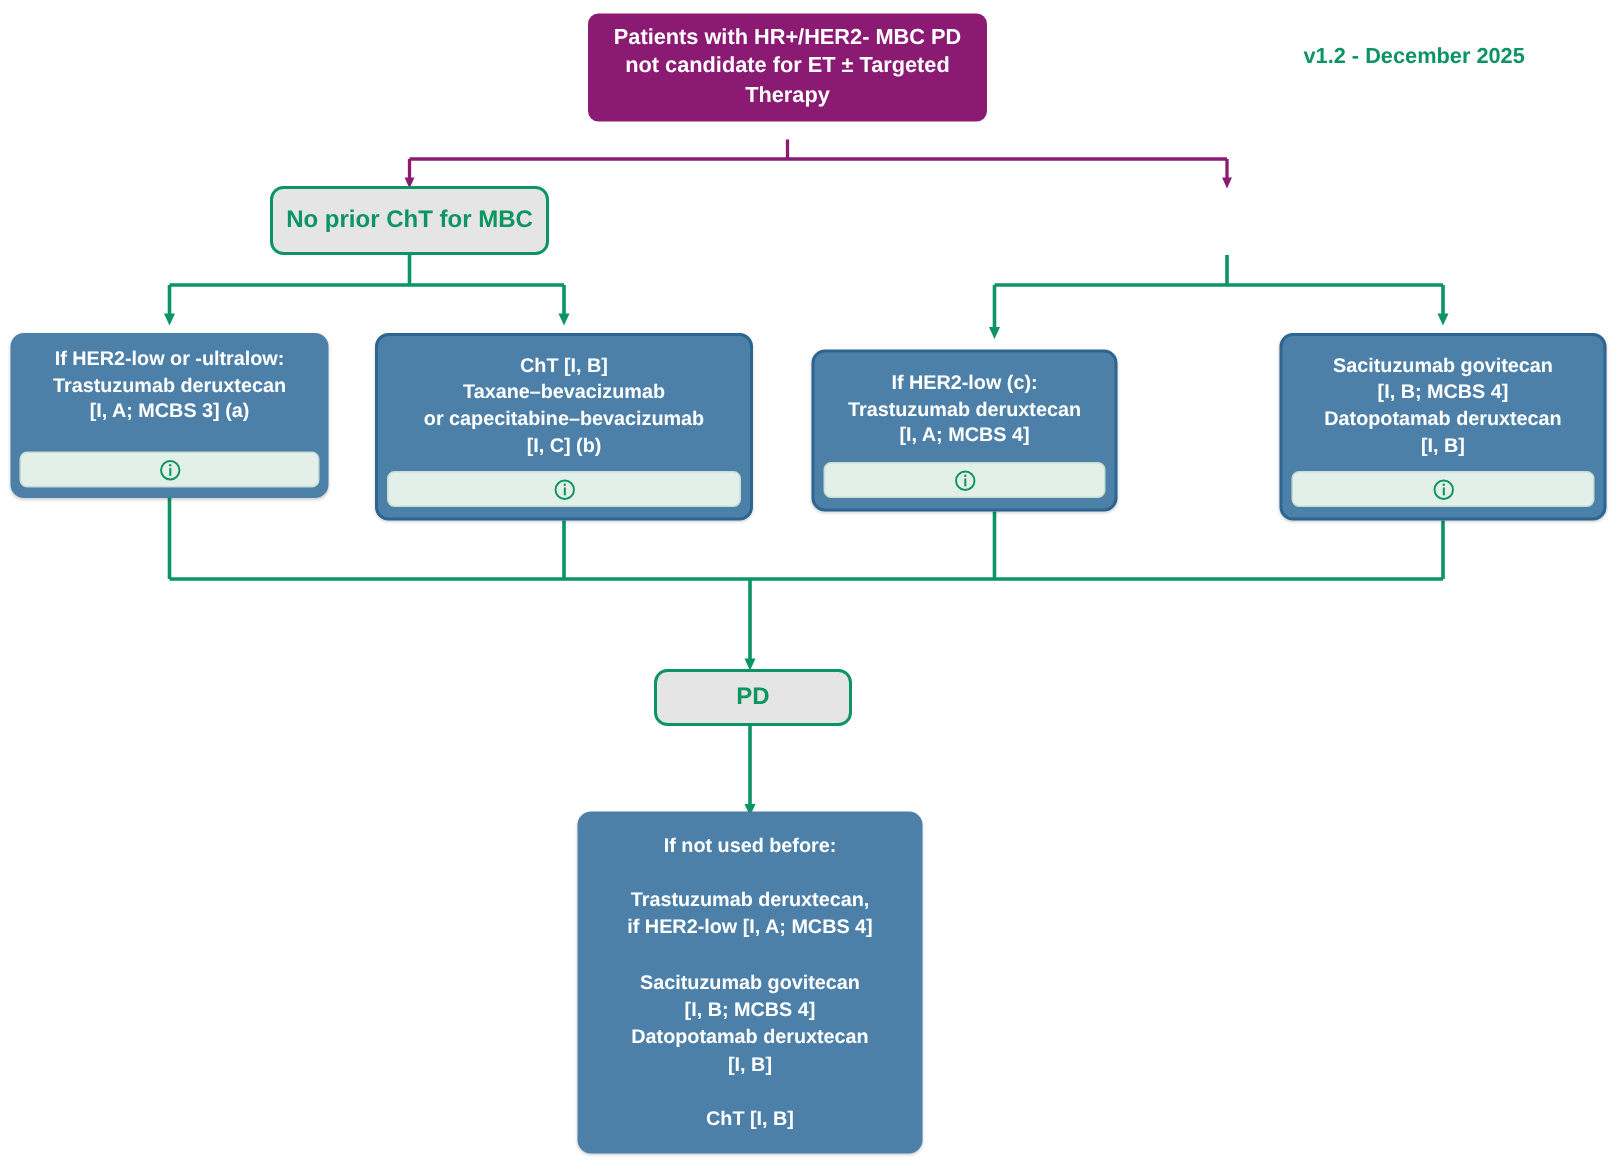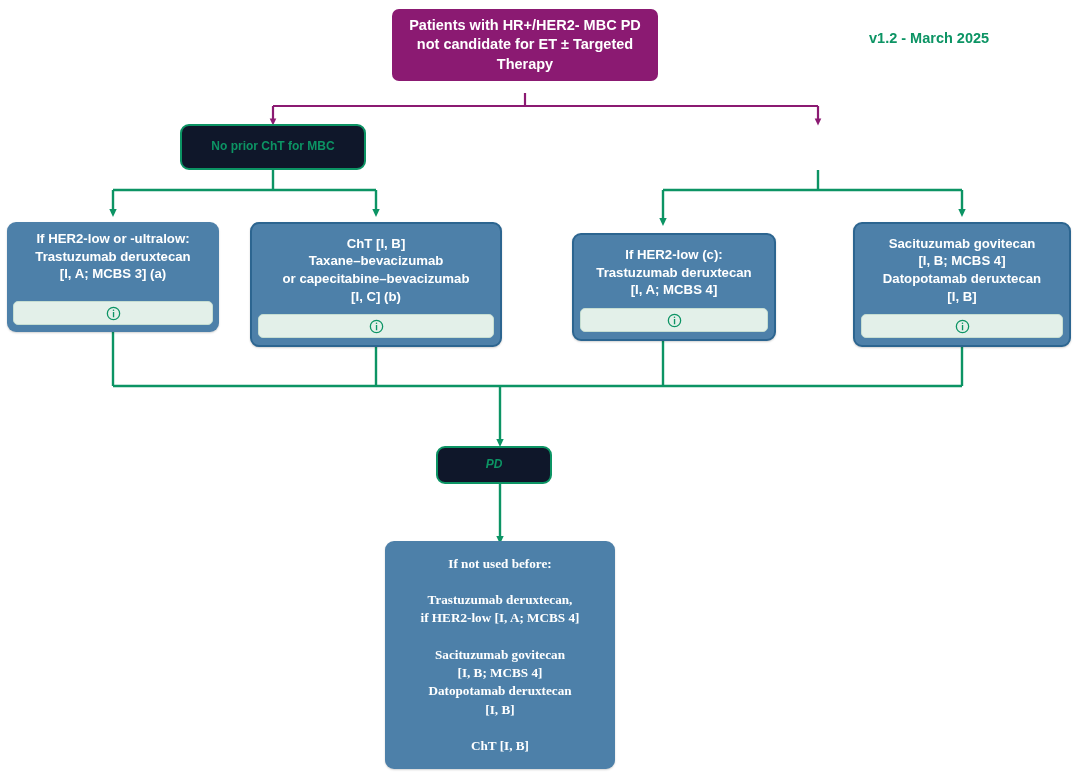--- a/index.html
+++ b/index.html
@@ -43,25 +43,25 @@
     background: #8B1A72;
     color: #ffffff;
     border-radius: 7px;
     font-size: 14.5px;
     line-height: 1.32;
     padding: 6px 10px;
   }
 
   
   .node-decision {
-    background: #0f172a;
+    background: #e5e5e5;
     color: #0C9464;
     border: 2.6px solid #0C9464;
     border-radius: 9px;
-    font-size: 12px;
+    font-size: 16px;
     line-height: 1.3;
   }
 
   
   .node-treat {
     background: #4D80A9;
     color: #ffffff;
     border-radius: 9px;
     font-size: 13.2px;
     line-height: 1.33;
@@ -160,21 +160,21 @@
       <path d="M663,341 L663,386"></path>
       <path d="M962,347 L962,386"></path>
       <path d="M113,386 L962,386"></path>
 
       <path d="M500,386 L500,443" marker-end="url(#arrow-green)"></path>
 
       <path d="M500,484 L500,540" marker-end="url(#arrow-green)"></path>
     </g>
   </svg>
 
-  <div class="version-label" style="left:869px; top:30px;">v1.2 - March 2025</div>
+  <div class="version-label" style="left:869px; top:30px;">v1.2 - December 2025</div>
 
   <div class="node node-root" style="left:392px; top:9px; width:266px; height:72px;">Patients with HR+/HER2- MBC
 PD not candidate for ET ±
 Targeted Therapy</div>
 
   <div class="node node-decision" style="left:180px; top:124px; width:186px; height:46px;">No prior ChT for MBC</div>
 
 
   <div class="node node-treat" style="left:7px; top:222px; width:212px; height:110px;gap:12px;">
     <div class="treat-body">If HER2-low or -ultralow:
@@ -196,21 +196,21 @@
 [I, C] (b)</div>
     <div class="treat-footer">
       <svg class="info-icon" viewBox="0 0 20 20">
         <circle cx="10" cy="10" r="8.2" fill="none" stroke="#0C9464" stroke-width="1.7"></circle>
         <circle cx="10" cy="5.6" r="1.05" fill="#0C9464"></circle>
         <rect x="9.15" y="8" width="1.8" height="7" fill="#0C9464"></rect>
       </svg>
     </div>
   </div>
 
-  <div class="node node-treat bordered" style="left:572px; top:233px; width:204px; height:108px;">
+  <div class="node node-treat bordered" style="left:541px; top:233px; width:204px; height:108px;">
     <div class="treat-body">If HER2-low (c):
 Trastuzumab deruxtecan
 [I, A; MCBS 4]</div>
     <div class="treat-footer">
       <svg class="info-icon" viewBox="0 0 20 20">
         <circle cx="10" cy="10" r="8.2" fill="none" stroke="#0C9464" stroke-width="1.7"></circle>
         <circle cx="10" cy="5.6" r="1.05" fill="#0C9464"></circle>
         <rect x="9.15" y="8" width="1.8" height="7" fill="#0C9464"></rect>
       </svg>
     </div>
@@ -223,23 +223,23 @@
 [I, B]</div>
     <div class="treat-footer">
       <svg class="info-icon" viewBox="0 0 20 20">
         <circle cx="10" cy="10" r="8.2" fill="none" stroke="#0C9464" stroke-width="1.7"></circle>
         <circle cx="10" cy="5.6" r="1.05" fill="#0C9464"></circle>
         <rect x="9.15" y="8" width="1.8" height="7" fill="#0C9464"></rect>
       </svg>
     </div>
   </div>
 
-  <div class="node node-decision" style="left:436px; top:446px; width:116px; height:38px;font-style:italic;">PD</div>
-
-  <div class="node node-final" style="left:385px; top:541px; width:230px; height:228px;font-family:Liberation Serif, serif;">If not used before:
+  <div class="node node-decision" style="left:436px; top:446px; width:132px; height:38px;">PD</div>
+
+  <div class="node node-final" style="left:385px; top:541px; width:230px; height:228px;">If not used before:
 
 Trastuzumab deruxtecan,
 if HER2-low [I, A; MCBS 4]
 
 Sacituzumab govitecan
 [I, B; MCBS 4]
 Datopotamab deruxtecan
 [I, B]
 
 ChT [I, B]</div>

